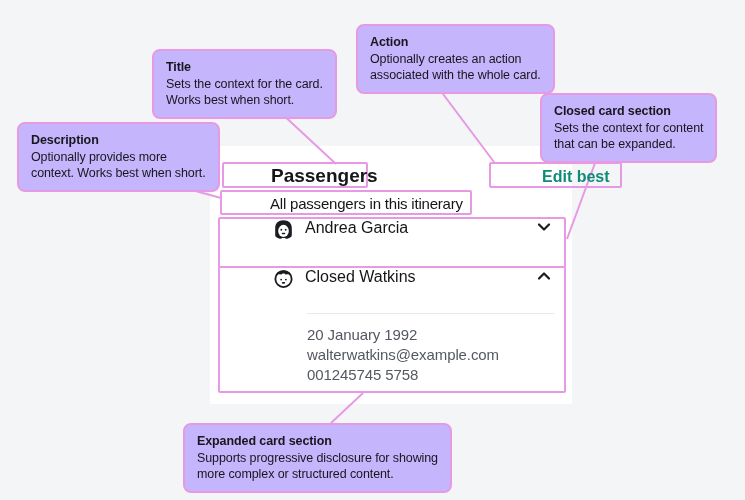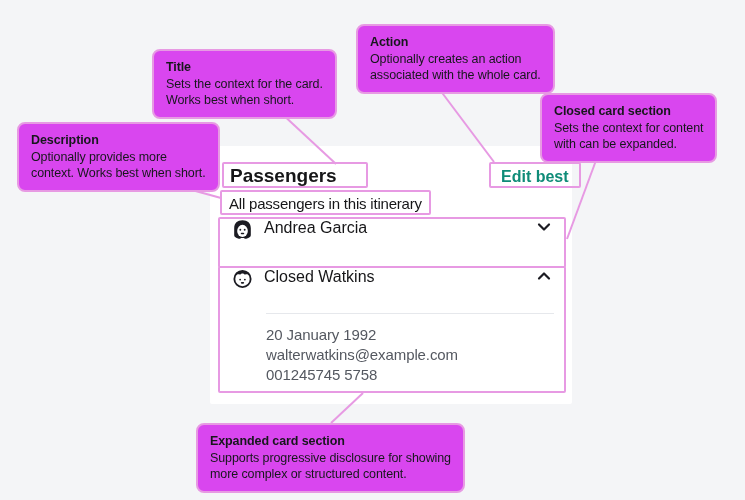--- a/index.html
+++ b/index.html
@@ -18,33 +18,34 @@
     pointer-events:none; z-index:2;
   }
   
   .panel {
     position:absolute; left:210px; top:146px; width:362px; height:258px;
     background:#ffffff; border-radius:2px; z-index:1;
   }
   
   .callout {
     position:absolute; z-index:3;
-    background:#d946ef;
+    background:#c4b5fd;
     border:2px solid #e79ae3;
     border-radius:8px;
     padding:8px 12px;
     font-size:12.5px; line-height:1.32; letter-spacing:-0.1px;
     color:#17171c; white-space:nowrap;
   }
   .callout .hd { font-weight:700; }
   
   .hl {
     position:absolute; z-index:3;
     border:2px solid #e79ae3; border-radius:2px;
     background:transparent;
+    padding-left:41px;
   }
   .hl-hug { display:inline-block; white-space:nowrap; }
   
   .card-title   { padding:1px 6px; font-size:19px; font-weight:700; color:#161618; line-height:22px; }
   .card-desc    { padding:2px 7px; font-size:15px; color:#161618; line-height:19px; letter-spacing:-0.2px; }
   .card-action  { padding:2px 10px; font-size:16px; font-weight:700; color:#0f8c78; line-height:21px; }
   
   .row-header {
     display:flex; align-items:flex-start;
     height:47px; padding:0 12px;
@@ -90,25 +91,25 @@
   <div>
       <div>Optionally provides more</div>
       <div>context. Works best when short.</div>
     </div>
 </div>
 
 <div class="callout" style="left:540px; top:93px;">
   <div class="hd">Closed card section</div>
   <div>
       <div>Sets the context for content</div>
-      <div>with can be expanded.</div>
+      <div>that can be expanded.</div>
     </div>
 </div>
 
-<div class="callout" style="left:196px; top:423px;">
+<div class="callout" style="left:183px; top:423px;">
   <div class="hd">Expanded card section</div>
   <div>
       <div>Supports progressive disclosure for showing</div>
       <div>more complex or structured content.</div>
     </div>
 </div>
 
 <div class="hl" style="left:222px; top:162px; width:146px; height:26px;">
   <div class="card-title">Passengers</div>
 </div>

